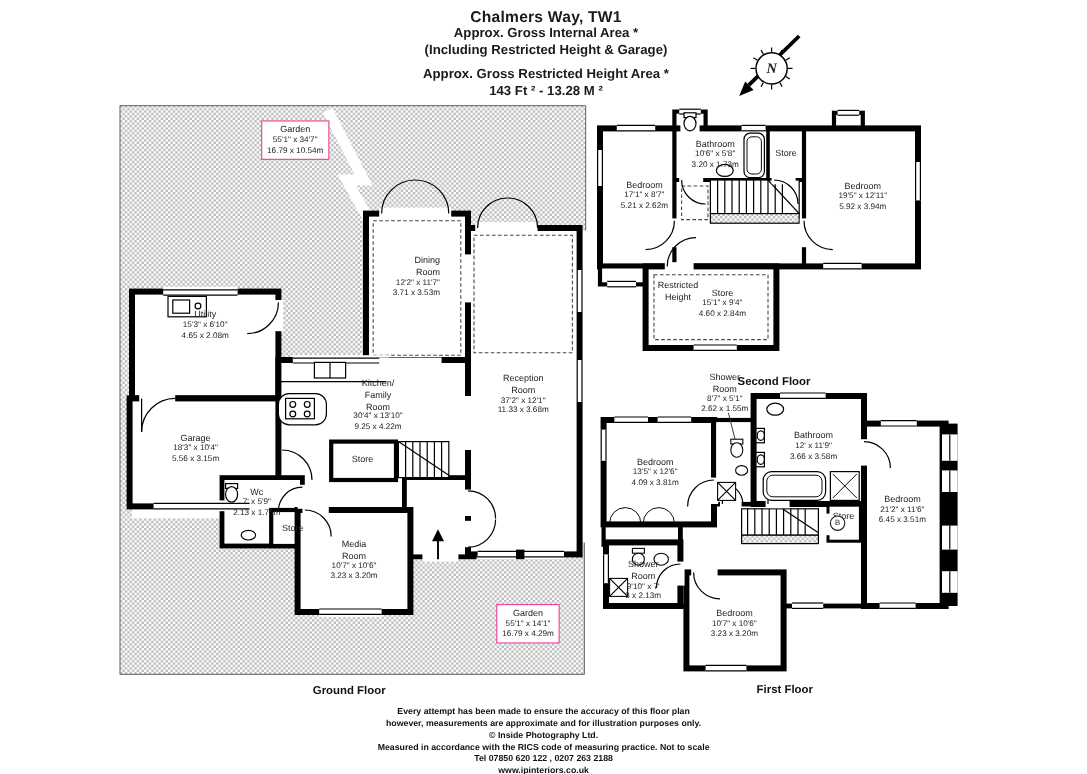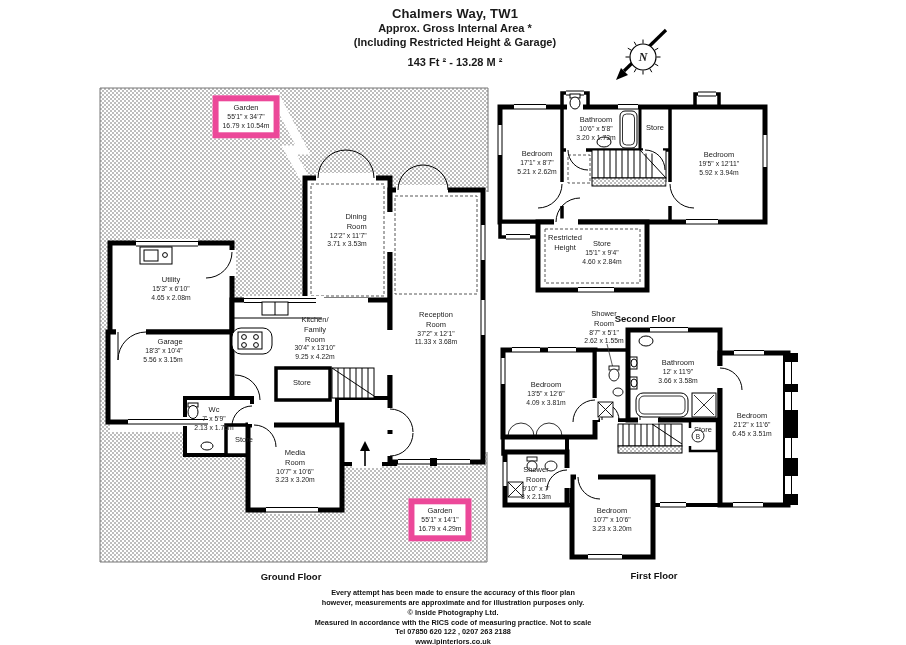--- a/index.html
+++ b/index.html
@@ -7,21 +7,21 @@
         font-family:"Liberation Sans",sans-serif;color:#1a1a1a;}
   svg{position:absolute;left:0;top:0;}
   .abs{position:absolute;transform:translate(-50%,-50%);text-align:center;}
   .hdr{position:absolute;left:280px;top:6px;width:350px;text-align:center;}
   .hdr .t{font-size:13px;font-weight:bold;letter-spacing:.2px;}
   .hdr .s{font-size:11px;font-weight:bold;line-height:1.3;}
   .hdr .gap{height:5px;}
   .rlabel{line-height:1.3;color:#222;}
   .rname{font-size:7.5px;white-space:pre-line;}
   .rdim{font-size:6.8px;white-space:pre-line;}
-  .boxed{background:#fff;border:6px solid #ec4899;padding:2px 4px;}
+  .boxed{background:#fff;border:1px solid #ec4899;padding:2px 4px;}
   .floorlbl{font-size:9.5px;font-weight:bold;color:#111;}
   .compass-n{font-family:"Liberation Serif",serif;font-style:italic;font-size:12px;font-weight:bold;}
   .badge{width:11px;height:11px;border:1px solid #222;border-radius:50%;font-size:6.5px;
          line-height:11px;text-align:center;background:#fff;}
   .footer{position:absolute;left:228px;top:588px;width:450px;text-align:center;
           font-size:7.3px;font-weight:bold;line-height:1.35;color:#111;}
 </style>
 </head>
 <body>
 
@@ -385,36 +385,37 @@
           <line x1="654.7" y1="50.2" x2="658.2" y2="48.2"></line>
     </g>
   </g>
 </svg>
 
 <div class="hdr">
   <div class="t">Chalmers Way, TW1</div>
   <div class="s">Approx. Gross Internal Area *</div>
   <div class="s">(Including Restricted Height &amp; Garage)</div>
   <div class="gap"></div>
+  <div class="s">Approx. Gross Restricted Height Area *</div>
   <div class="s">143 Ft ²  -  13.28 M ²</div>
 </div>
 
 <div class="abs compass-n" style="left:643px;top:57px;">N</div>
 
 <div class="abs rlabel boxed" style="left:246px;top:117px;">
   <div class="rname">Garden</div>
   <div class="rdim">55'1" x 34'7"</div>
   <div class="rdim">16.79 x 10.54m</div>
 </div>
-<div class="abs rlabel" style="left:171px;top:271px;margin-top:18px;">
+<div class="abs rlabel" style="left:171px;top:271px;">
   <div class="rname">Utility</div>
   <div class="rdim">15'3" x 6'10"</div>
   <div class="rdim">4.65 x 2.08m</div>
 </div>
-<div class="abs rlabel" style="left:163px;top:351px;text-align:right;">
+<div class="abs rlabel" style="left:163px;top:374px;">
   <div class="rname">Garage</div>
   <div class="rdim">18'3" x 10'4"</div>
   <div class="rdim">5.56 x 3.15m</div>
 </div>
 <div class="abs rlabel" style="left:315px;top:338px;">
   <div class="rname">Kitchen/
 Family
 Room</div>
   <div class="rdim">30'4" x 13'10"</div>
   <div class="rdim">9.25 x 4.22m</div>

